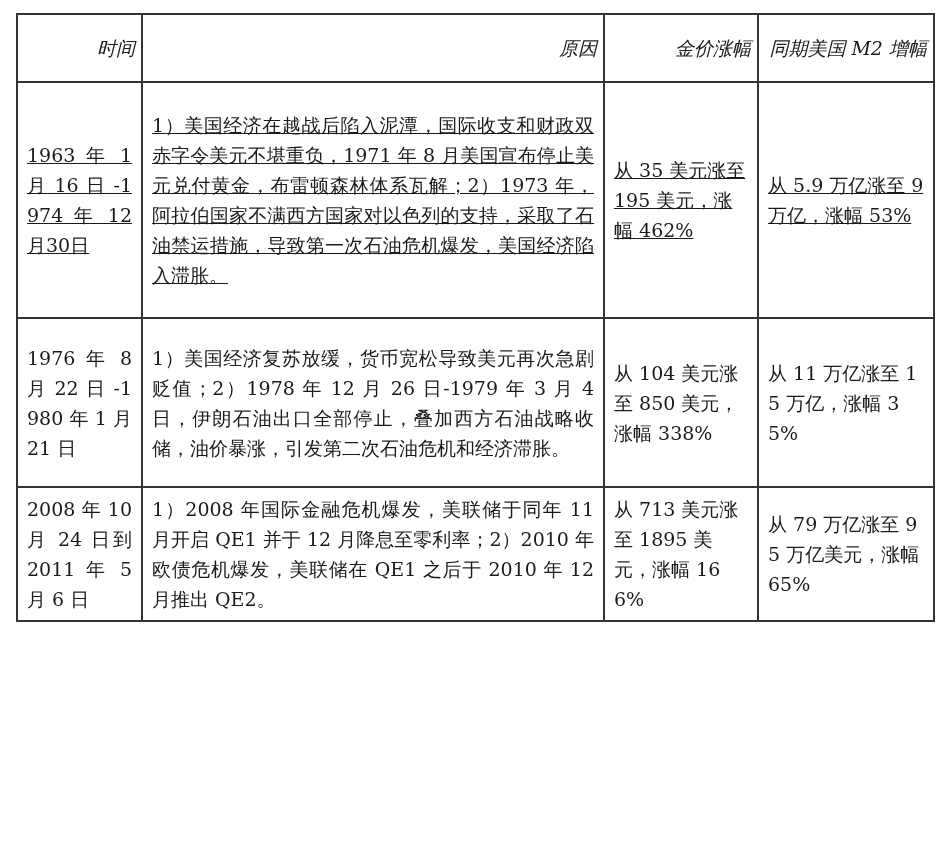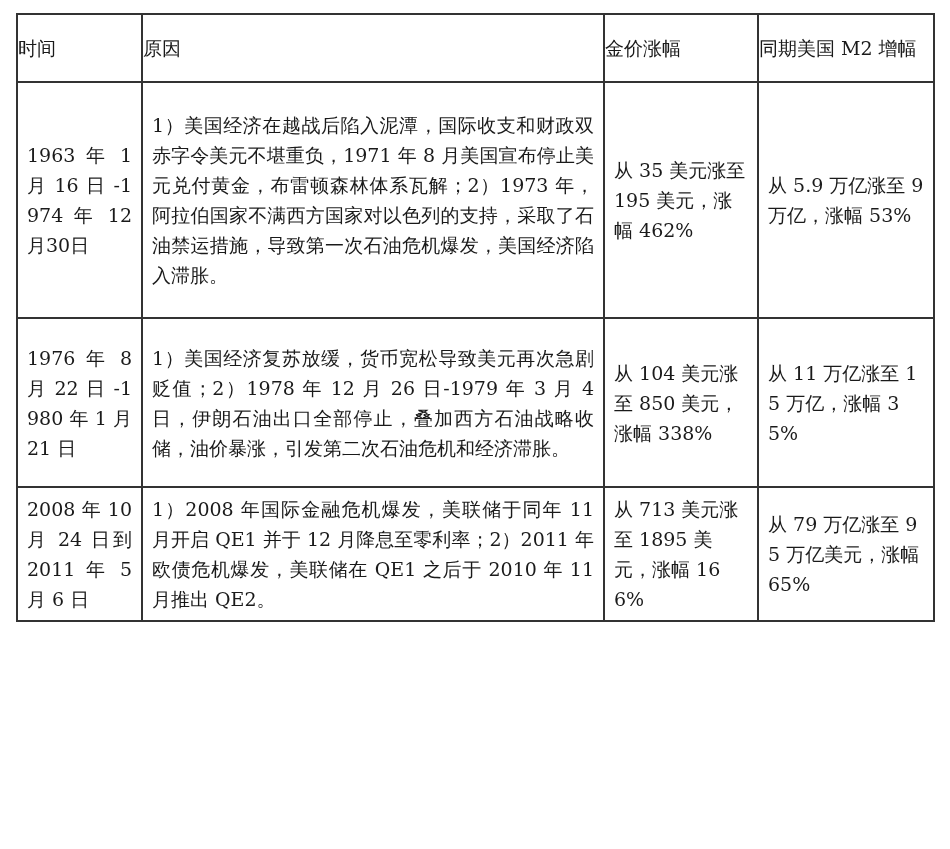--- a/index.html
+++ b/index.html
@@ -12,29 +12,29 @@
   }
   table.gold td, table.gold th {
     border: 2px solid #333333;
     font-weight: normal;
     font-size: 19px;
     line-height: 30px;
     vertical-align: middle;
     padding: 0 9px;
     word-break: break-all;
   }
-  table.gold th { text-align: left; height: 66px; padding: 0 0; }
+  table.gold th { text-align: right; height: 66px; padding: 0 6px; font-style: italic; }
   col.c1 { width: 125px; }
   col.c2 { width: 462px; }
   col.c3 { width: 154px; }
   col.c4 { width: 176px; }
   td.time { text-align: justify; text-align-last: left; padding: 0 8px 0 12px; }
   td.reason { text-align: justify; padding: 4px 8px 4px 12px; }
   td.gold-change, td.m2-change { padding: 0 6px 0 8px; }
-  tr.r1 td { height: 234px; }
+  tr.r1 td { height: 234px; text-decoration: underline; }
   tr.r2 td { height: 167px; }
   tr.r3 td { height: 202px; }
   tr.r4 td { height: 132px; }
 </style>
 </head>
 <body>
 
 <table class="gold">
   <colgroup>
     <col class="c1">
@@ -58,18 +58,18 @@
       <td class="m2-change">从 5.9 万亿涨至 9 万亿，涨幅 53%</td>
     </tr>
     <tr class="r2">
       <td class="time">1976 年 8 月 22 日 -1980 年 1 月 21 日</td>
       <td class="reason">1）美国经济复苏放缓，货币宽松导致美元再次急剧贬值；2）1978 年 12 月 26 日-1979 年 3 月 4 日，伊朗石油出口全部停止，叠加西方石油战略收储，油价暴涨，引发第二次石油危机和经济滞胀。</td>
       <td class="gold-change">从 104 美元涨至 850 美元，涨幅 338%</td>
       <td class="m2-change">从 11 万亿涨至 15 万亿，涨幅 35%</td>
     </tr>
     <tr class="r4">
       <td class="time">2008 年 10 月 24 日到 2011 年 5 月 6 日</td>
-      <td class="reason">1）2008 年国际金融危机爆发，美联储于同年 11 月开启 QE1 并于 12 月降息至零利率；2）2011 年欧债危机爆发，美联储在 QE1 之后于 2010 年 11 月推出 QE2。</td>
+      <td class="reason">1）2008 年国际金融危机爆发，美联储于同年 11 月开启 QE1 并于 12 月降息至零利率；2）2010 年欧债危机爆发，美联储在 QE1 之后于 2010 年 12 月推出 QE2。</td>
       <td class="gold-change">从 713 美元涨至 1895 美元，涨幅 166%</td>
       <td class="m2-change">从 79 万亿涨至 95 万亿美元，涨幅 65%</td>
     </tr>
   </tbody>
 </table>
 
 </body></html>

